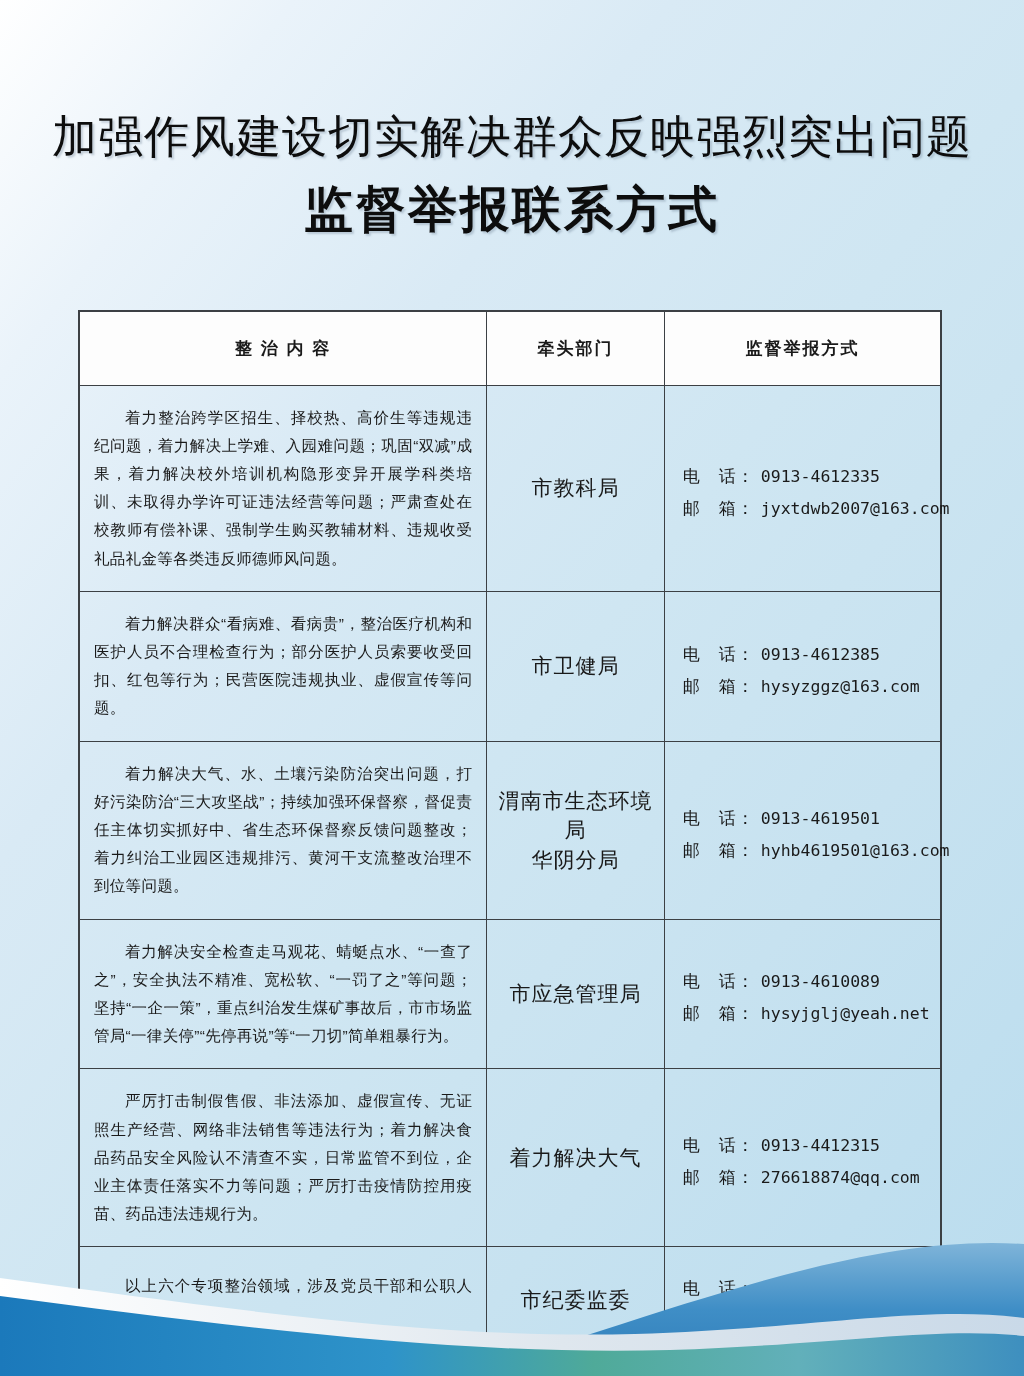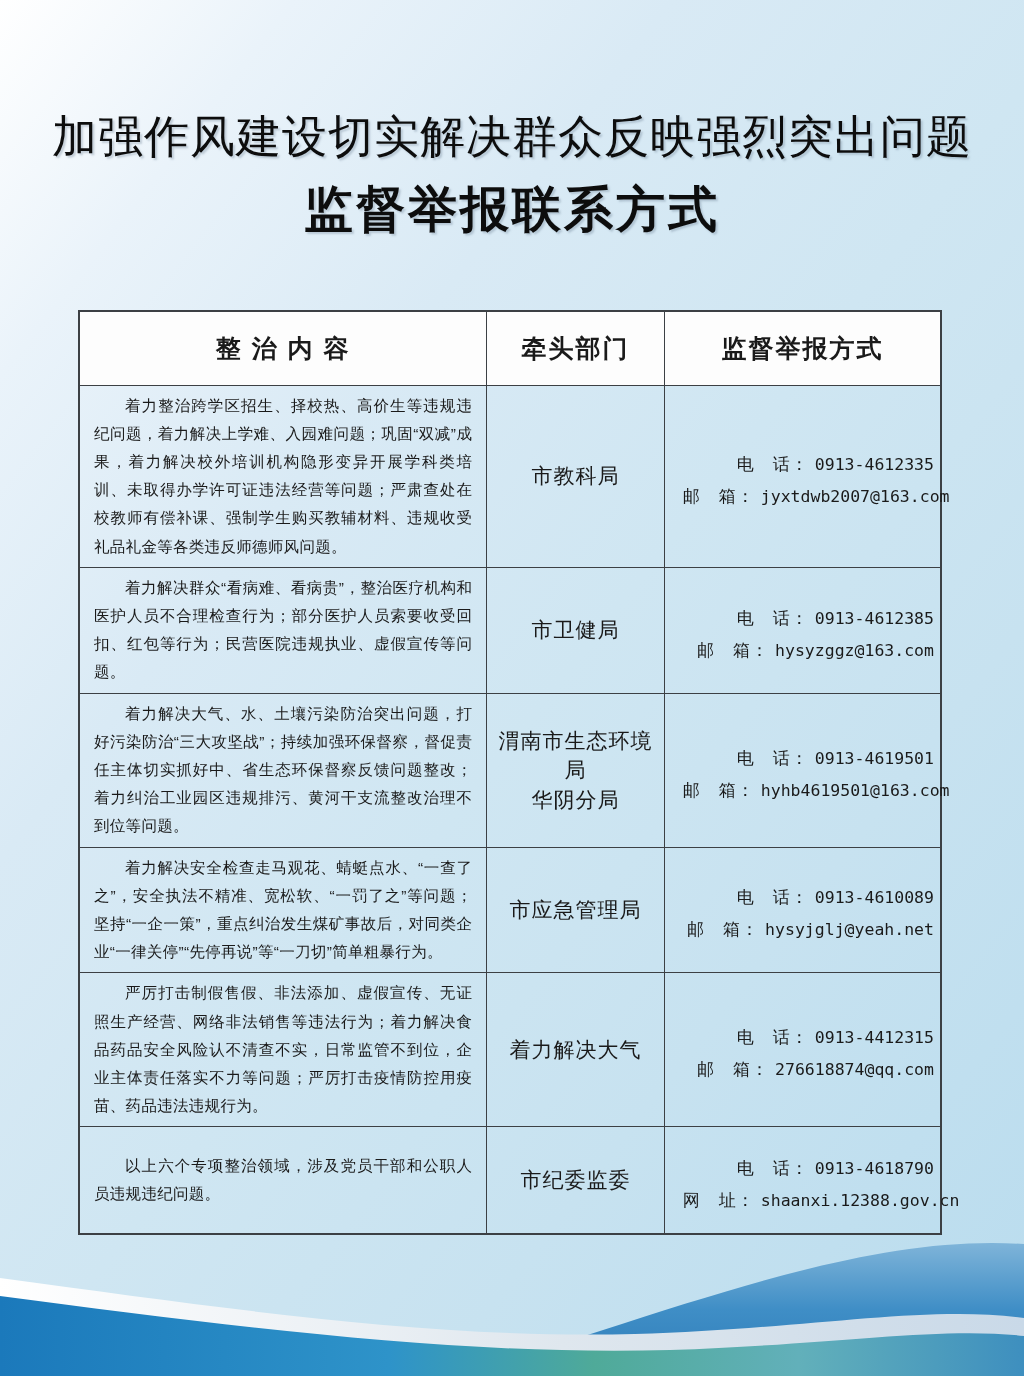--- a/index.html
+++ b/index.html
@@ -61,44 +61,43 @@
     border: 1px solid #3c4044;
     vertical-align: middle;
     color: #1a1a1a;
   }
   .col-content { width: 47.3%; }
   .col-dept    { width: 20.6%; }
   .col-contact { width: 32.1%; }
 
   .report-table th {
     background: #fdfdfd;
-    font-size: 25px;
+    font-size: 17px;
     font-weight: 600;
     letter-spacing: 2px;
     text-align: center;
   }
   .c-content {
     font-size: 15.5px;
     line-height: 1.82;
     text-align: justify;
-    padding: 6px 14px;
+    padding: 18px 14px;
     text-indent: 2em;
     letter-spacing: 0.3px;
   }
   .c-dept {
     font-size: 21px;
     text-align: center;
     letter-spacing: 1px;
     white-space: pre-line;
     line-height: 1.4;
   }
   .c-contact {
     padding: 16px 6px 8px 18px;
     font-size: 17px;
-    text-align: right;
   }
   .cline {
     margin: 9px 0;
     white-space: nowrap;
   }
   .clabel {
     letter-spacing: 1px;
   }
   .cvalue {
     font-family: "DejaVu Sans Mono", monospace;
@@ -161,21 +160,21 @@
       <td class="c-content">着力解决大气、水、土壤污染防治突出问题，打好污染防治“三大攻坚战”；持续加强环保督察，督促责任主体切实抓好中、省生态环保督察反馈问题整改；着力纠治工业园区违规排污、黄河干支流整改治理不到位等问题。</td>
       <td class="c-dept">渭南市生态环境局
 华阴分局</td>
       <td class="c-contact">
         <div class="cline"><span class="clabel">电　话：</span><span class="cvalue">0913-4619501</span></div>
         <div class="cline"><span class="clabel">邮　箱：</span><span class="cvalue">hyhb4619501@163.com</span></div>
       </td>
     </tr>
 
     <tr style="height:125px;">
-      <td class="c-content">着力解决安全检查走马观花、蜻蜓点水、“一查了之”，安全执法不精准、宽松软、“一罚了之”等问题；坚持“一企一策”，重点纠治发生煤矿事故后，对同类企业“一律关停”“先停再说”等“一刀切”简单粗暴行为。</td>
+      <td class="c-content">着力解决安全检查走马观花、蜻蜓点水、“一查了之”，安全执法不精准、宽松软、“一罚了之”等问题；坚持“一企一策”，重点纠治发生煤矿事故后，市市场监管局“一律关停”“先停再说”等“一刀切”简单粗暴行为。</td>
       <td class="c-dept">市应急管理局</td>
       <td class="c-contact">
         <div class="cline"><span class="clabel">电　话：</span><span class="cvalue">0913-4610089</span></div>
         <div class="cline"><span class="clabel">邮　箱：</span><span class="cvalue">hysyjglj@yeah.net</span></div>
       </td>
     </tr>
 
     <tr style="height:121px;">
       <td class="c-content">严厉打击制假售假、非法添加、虚假宣传、无证照生产经营、网络非法销售等违法行为；着力解决食品药品安全风险认不清查不实，日常监管不到位，企业主体责任落实不力等问题；严厉打击疫情防控用疫苗、药品违法违规行为。</td>
       <td class="c-dept">着力解决大气</td>

